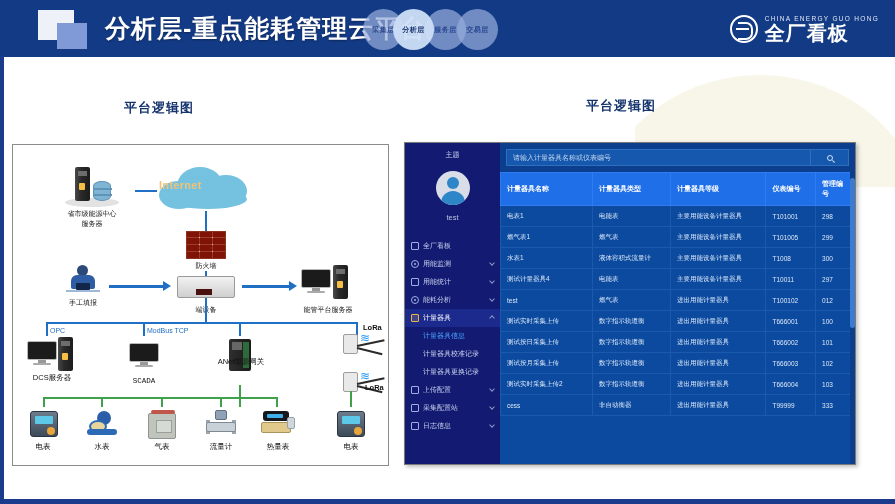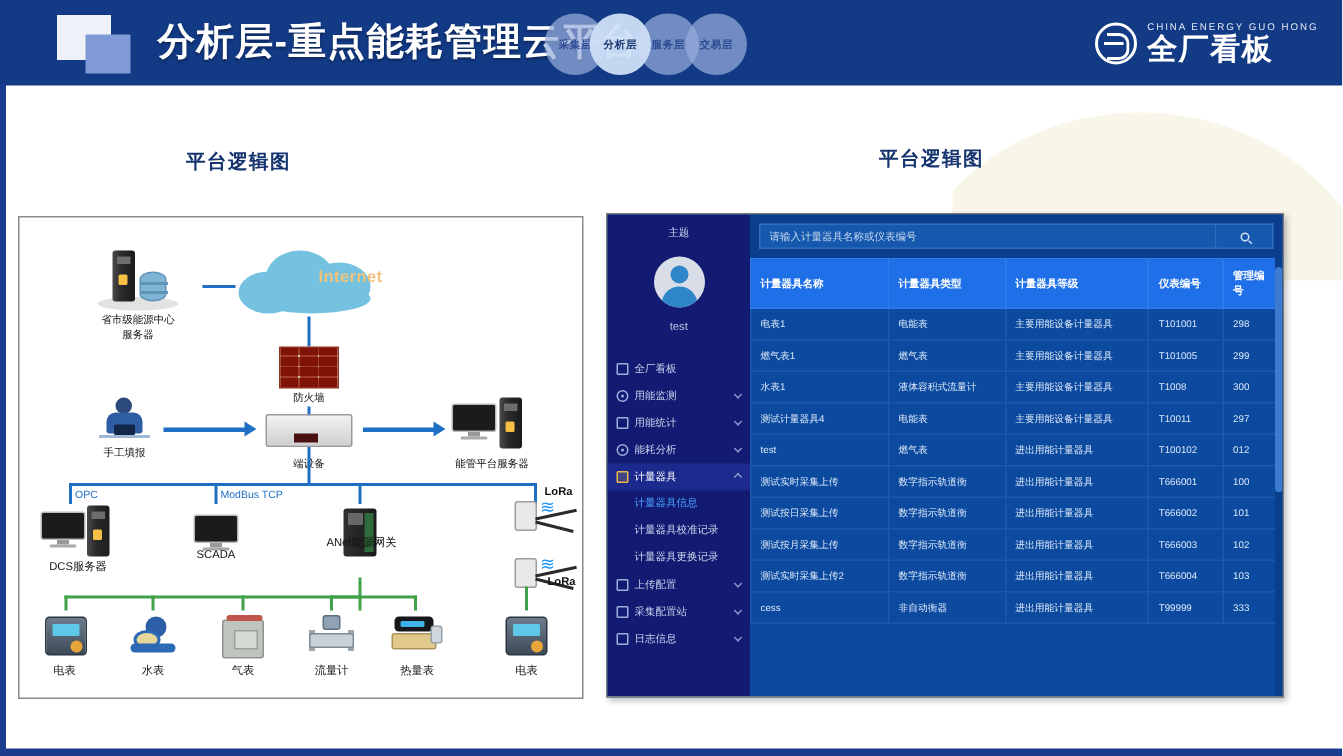--- a/index.html
+++ b/index.html
@@ -62,21 +62,21 @@
   .blue-line { position:absolute; background:#1f6fc4; }
   .green-line { position:absolute; background:#3fa14a; }
 
   
   .cloud { position:absolute; width:96px; height:46px; }
   .cloud b { position:absolute; border-radius:50%; background:#74c2e0; display:block; }
   .cloud .p1{ left:0; top:16px; width:40px; height:28px;}
   .cloud .p2{ left:18px; top:2px; width:46px; height:38px;}
   .cloud .p3{ left:46px; top:10px; width:42px; height:32px;}
   .cloud .p4{ left:10px; top:24px; width:78px; height:20px;}
-  .cloud span { position:absolute; left:0; top:14px; width:96px; text-align:right;
+  .cloud span { position:absolute; left:0; top:14px; width:96px; text-align:left;
      font-size:11px; color:#f0c27a; font-weight:bold; letter-spacing:.3px; }
 
   
   .tower { position:absolute; width:15px; height:34px; background:linear-gradient(90deg,#4a4a4a,#2a2a2a 40%,#1c1c1c); border-radius:2px;}
   .tower:after{content:""; position:absolute; left:4px; top:16px; width:6px; height:7px; background:#f5c043; border-radius:1px;}
   .tower:before{content:""; position:absolute; left:3px; top:4px; width:9px; height:5px; background:#6d6d6d;}
   .disk { position:absolute; width:18px; height:20px; background:#7fb4d4; border-radius:9px/5px; border:1px solid #5f94b8;}
   .disk:after{content:""; position:absolute; left:0; top:6px; width:18px; height:1.5px; background:#5f94b8;}
   .disk:before{content:""; position:absolute; left:0; top:12px; width:18px; height:1.5px; background:#5f94b8;}
   .plate { position:absolute; width:54px; height:9px; background:#e2e2e2; border-radius:50%; }
@@ -280,21 +280,21 @@
         <span class="base"></span>
     </div>
     <div class="tower" style="left:45px; top:192px;"></div>
     <div class="d-lbl big" style="left:3px; top:228px; width:72px;">DCS服务器</div>
 
     <div class="mon" style="left:116px; top:198px;">
       <span class="scr"></span>
         <span class="stand"></span>
         <span class="base"></span>
     </div>
-    <div class="d-lbl big" style="left:96px; top:220px; width:70px;">SCADA</div>
+    <div class="d-lbl big" style="left:96px; top:232px; width:70px;font-family:Liberation Mono, monospace;">SCADA</div>
 
     <div class="gw" style="left:216px; top:194px;"></div>
     <div class="d-lbl big" style="left:187px; top:212px; width:82px;">ANet能源网关</div>
 
     <div class="lora" style="left:330px; top:186px;">
       <span class="bx"></span>
         <span class="ant"></span>
         <span class="ant2"></span>
       <span class="wifi">≋</span>
       <span class="tag">LoRa</span>

